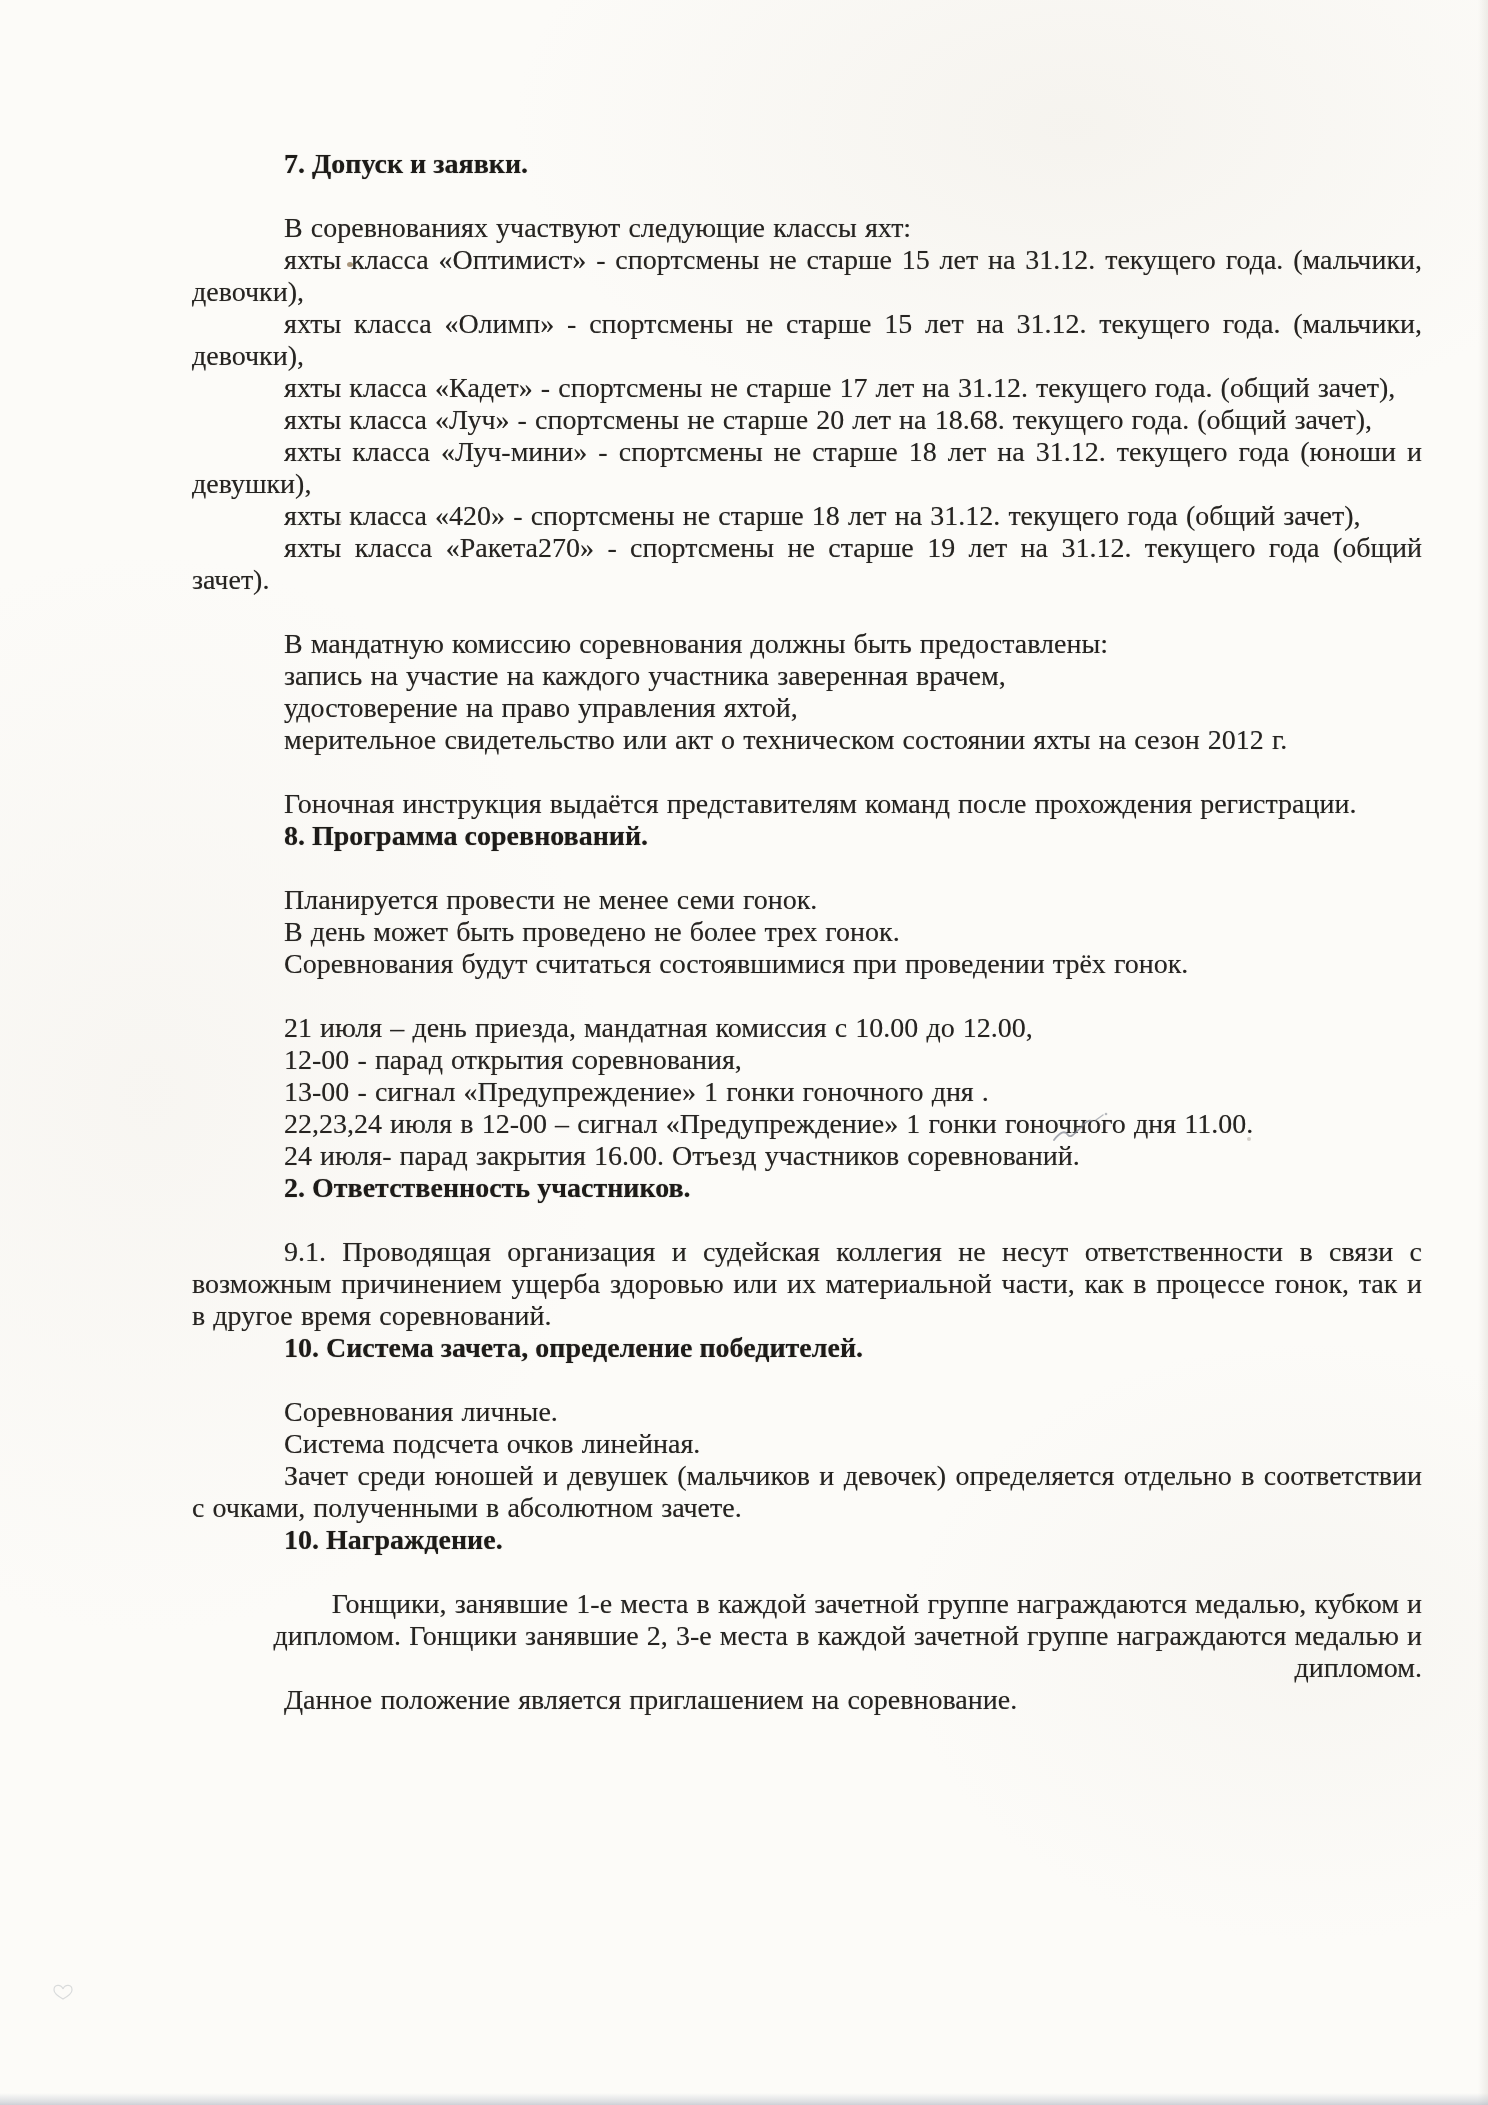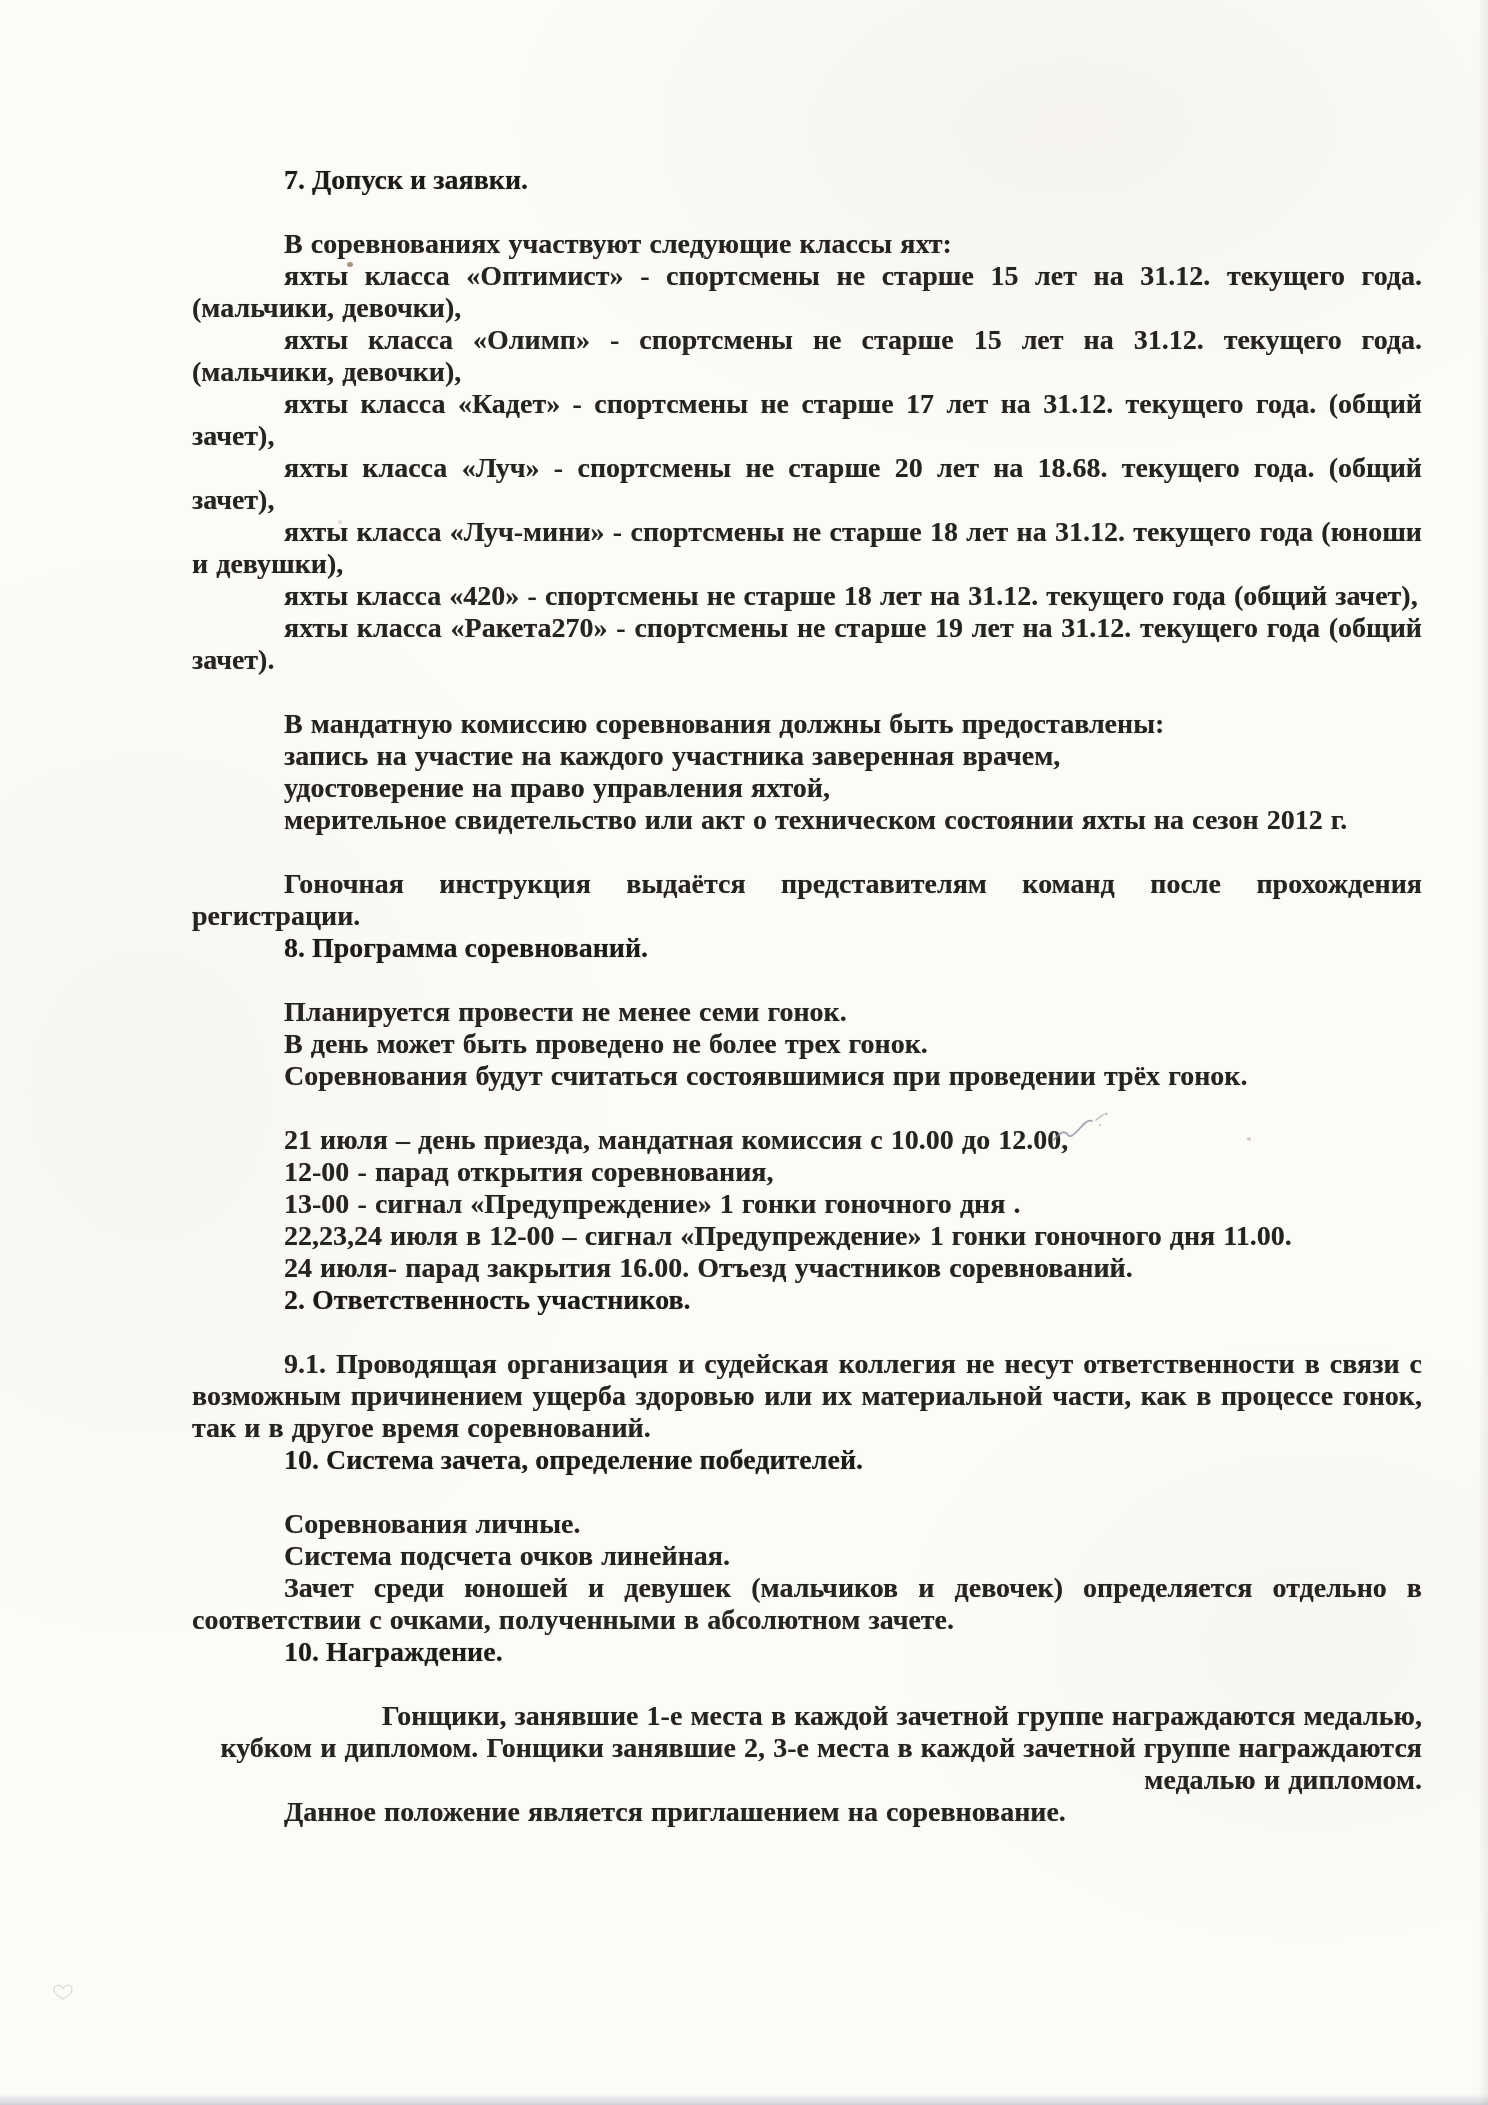--- a/index.html
+++ b/index.html
@@ -23,32 +23,32 @@
     line-height: 32px;
     color: #262421;
   }
   .content {
     position: absolute;
     left: 192px;
     top: 148px;
     width: 1230px;
   }
   .sec { }
-  .sec:first-child { margin-top: 16px; }
+  .sec:first-child { margin-top: 0; }
   .sec.gap-lg { }
   .heading {
     margin: 0;
     font-size: 28px;
     line-height: 32px;
     font-weight: bold;
     text-indent: 92px;
     color: #1d1b18;
     text-shadow: 0 0 1px rgba(25,22,18,.5);
   }
-  .group { margin-top: 32px; font-weight: bold; }
+  .group { margin-top: 32px; }
   .par {
     margin: 0;
     text-indent: 92px;
     text-align: justify;
     text-shadow: 0 0 .7px rgba(35,32,28,.42);
     word-spacing: .04em;
   }
   .par.no-just { text-align: right; }
   
   .pen-mark { position: absolute; left: 1048px; top: 1108px; }

